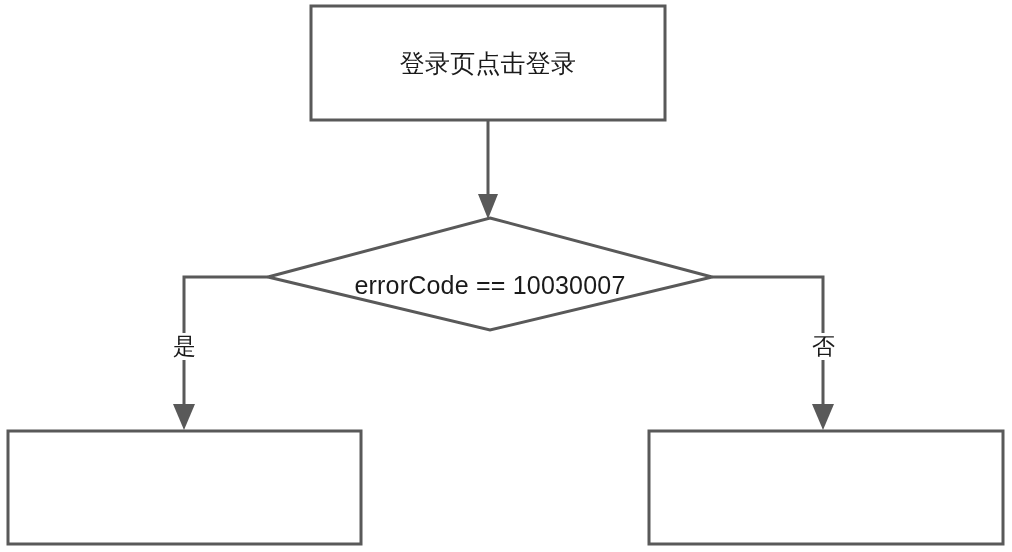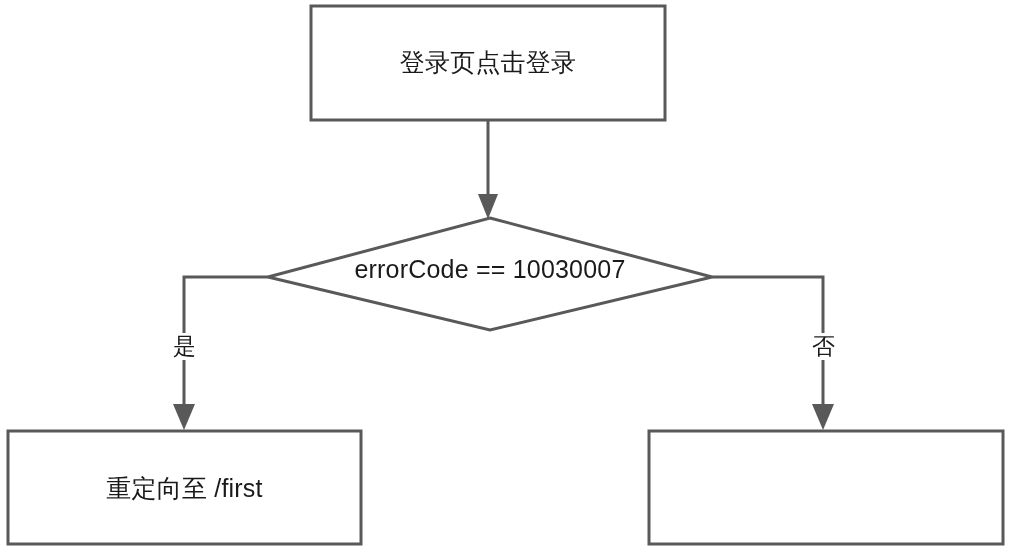--- a/index.html
+++ b/index.html
@@ -87,24 +87,23 @@
     <rect class="node-shape" x="311" y="6" width="354" height="114"></rect>
 
     <polygon class="node-shape" points="490,218 712,277 490,330 268,277"></polygon>
 
     <rect class="node-shape" x="8" y="431" width="353" height="113"></rect>
 
     <rect class="node-shape" x="649" y="431" width="354" height="113"></rect>
 
   </svg>
 
-  <div class="node-label" style="left:311px; top:6px; width:354px; height:114px;font-family:Liberation Serif, serif;">登录页点击登录</div>
+  <div class="node-label" style="left:311px; top:6px; width:354px; height:114px;">登录页点击登录</div>
 
-  <div class="node-label" style="left:268px; top:240px; width:444px; height:58px;">errorCode == 10030007</div>
+  <div class="node-label" style="left:268px; top:256px; width:444px; height:58px;">errorCode == 10030007</div>
 
-  <div class="node-label" style="left:8px; top:431px; width:353px; height:113px;">重定向至 /first</div>
 
 
   <div class="edge-label" style="left:170px; top:333px;">是</div>
 
   <div class="edge-label" style="left:809px; top:333px;">否</div>
 
 </div>
 
 </body></html>

